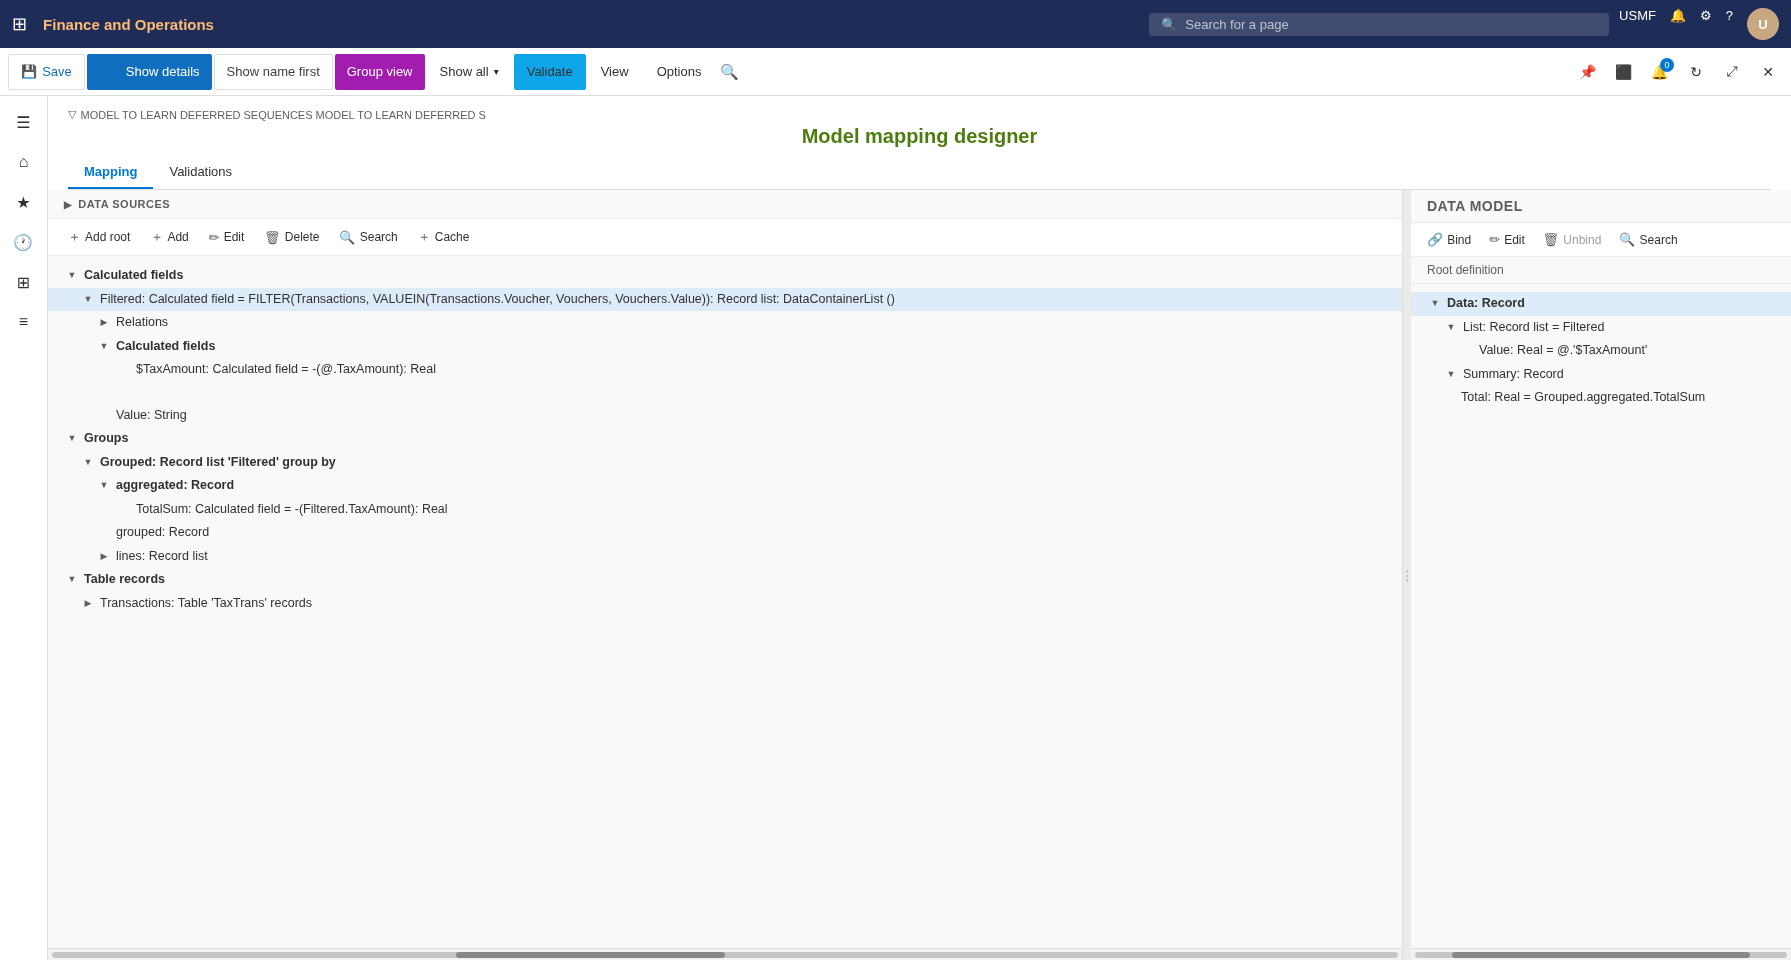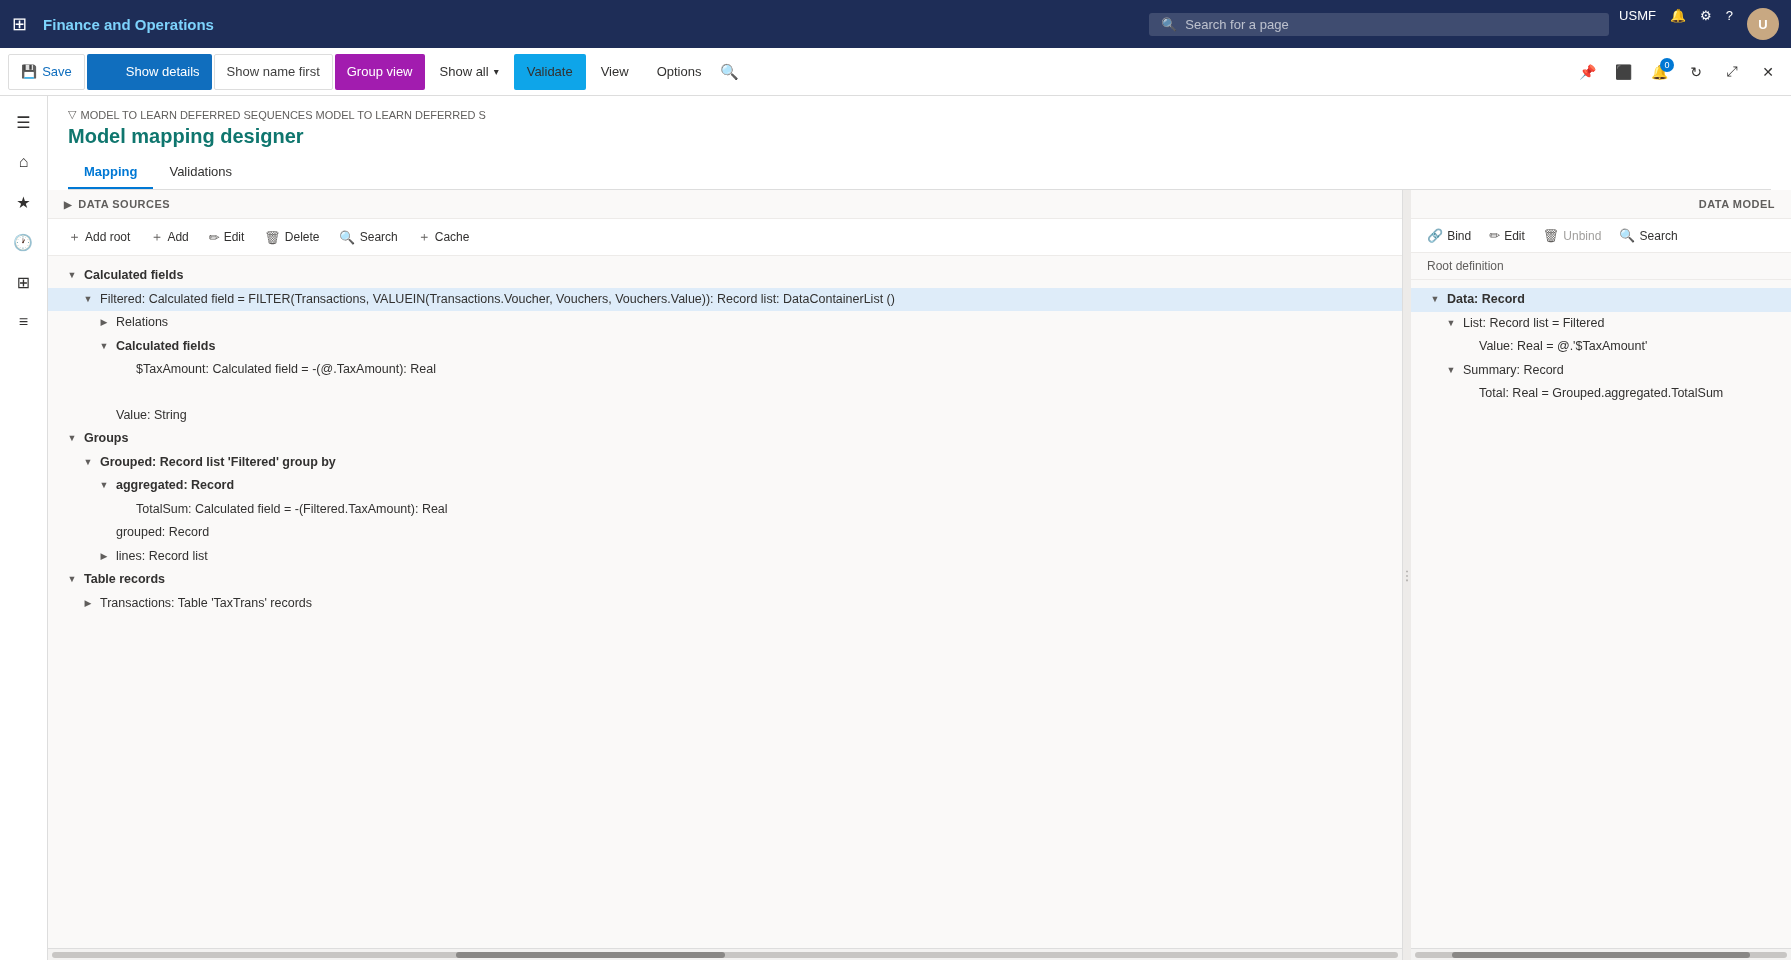--- a/index.html
+++ b/index.html
@@ -9,21 +9,21 @@
     .top-nav {
       background: #1e2d57;
       height: 48px;
       display: flex;
       align-items: center;
       padding: 0 12px;
       gap: 10px;
       color: white;
     }
     .top-nav .app-grid-icon { color: white; font-size: 18px; cursor: pointer; margin-right: 6px; }
-    .top-nav .app-title { font-size: 15px; font-weight: 600; color: #7dd3fc; margin-right: auto; }
+    .top-nav .app-title { font-size: 15px; font-weight: 600; color: #fdba74; margin-right: auto; }
     .search-bar {
       display: flex;
       align-items: center;
       background: rgba(255,255,255,0.15);
       border-radius: 3px;
       padding: 4px 12px;
       gap: 8px;
       width: 460px;
       color: rgba(255,255,255,0.8);
       font-size: 13px;
@@ -134,21 +134,21 @@
       background: #fff;
     }
     .breadcrumb {
       font-size: 11px;
       color: #605e5c;
       margin-bottom: 4px;
       display: flex;
       align-items: center;
       gap: 4px;
     }
-    .page-title { font-size: 20px; font-weight: 600; color: #0f766e; margin-bottom: 8px; }
+    .page-title { font-size: 20px; font-weight: 600; color: #4d7c0f; margin-bottom: 8px; text-align: center; }
 
     
     .tabs {
       display: flex;
       gap: 0;
       border-bottom: 1px solid #ddd;
       margin-bottom: 0;
     }
     .tab {
       padding: 8px 16px;
@@ -249,27 +249,26 @@
     .data-model-panel {
       width: 380px;
       background: #faf9f8;
       display: flex;
       flex-direction: column;
       overflow: hidden;
     }
 
     .dm-panel-header {
       padding: 8px 16px;
-      font-size: 11px;
+      font-size: 14px;
       font-weight: 700;
       color: #605e5c;
       letter-spacing: 0.5px;
       text-transform: uppercase;
       border-bottom: 1px solid #edebe9;
-      text-align: right;
     }
 
     .dm-toolbar {
       padding: 6px 12px;
       display: flex;
       align-items: center;
       gap: 10px;
       border-bottom: 1px solid #edebe9;
       background: #fff;
     }
@@ -566,21 +565,21 @@
           <div class="tree-item" style="padding-left: 48px;">
             <span class="tree-expand"></span>
             <span class="tree-label">Value: Real = @.'$TaxAmount'</span>
           </div>
 
           <div class="tree-item" style="padding-left: 32px;">
             <span class="tree-expand">▼</span>
             <span class="tree-label">Summary: Record</span>
           </div>
 
-          <div class="tree-item" style="padding-left: 48px;">
+          <div class="tree-item" style="padding-left: 30px;">
             <span class="tree-expand"></span>
             <span class="tree-label">Total: Real = Grouped.aggregated.TotalSum</span>
           </div>
         </div>
 
         <div class="scrollbar-bottom">
           <div class="scrollbar-track">
             <div class="scrollbar-thumb" style="left:10%; width:80%;"></div>
           </div>
         </div>

